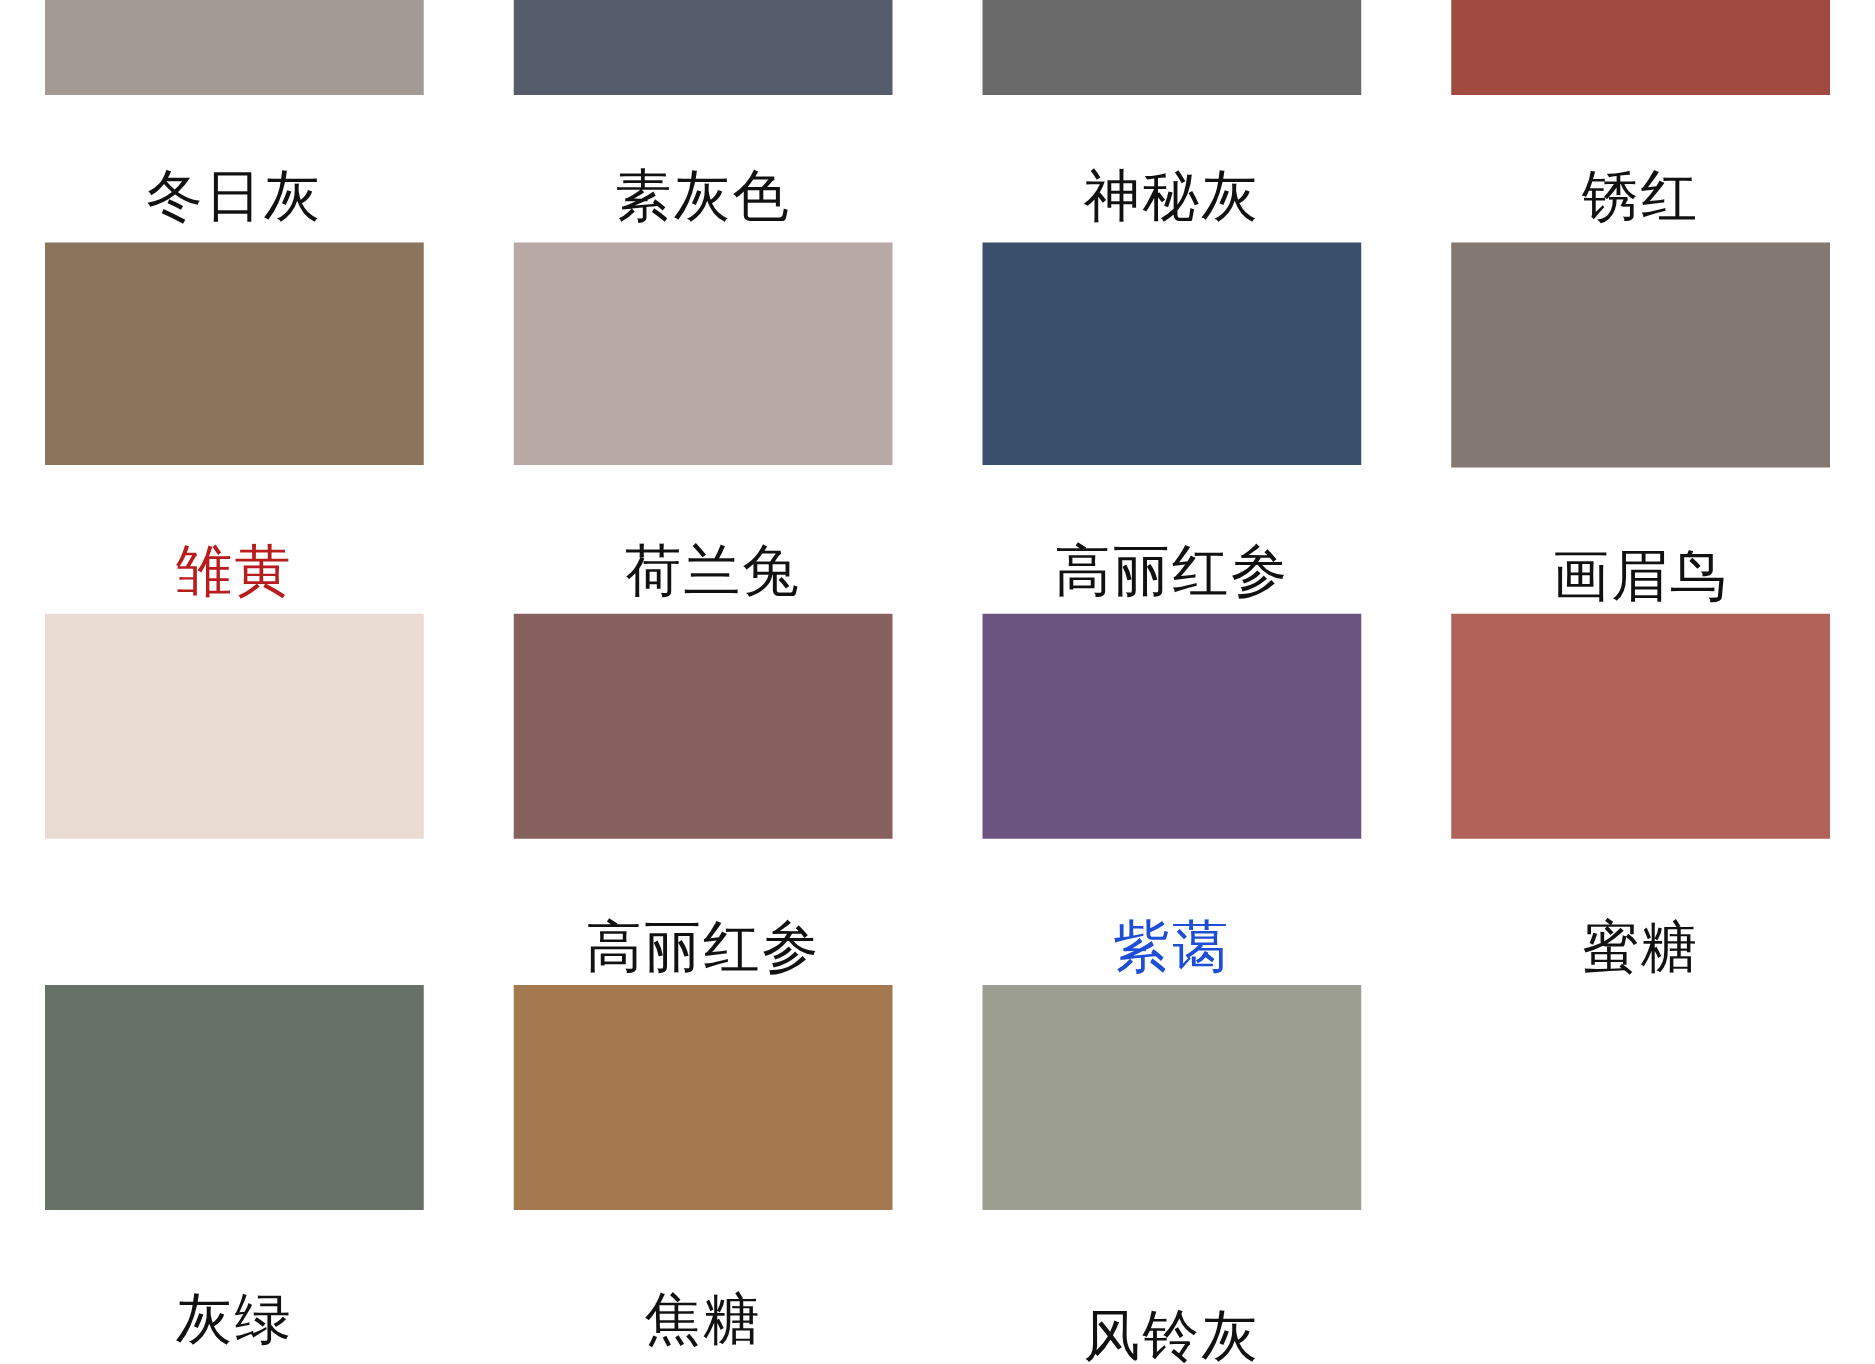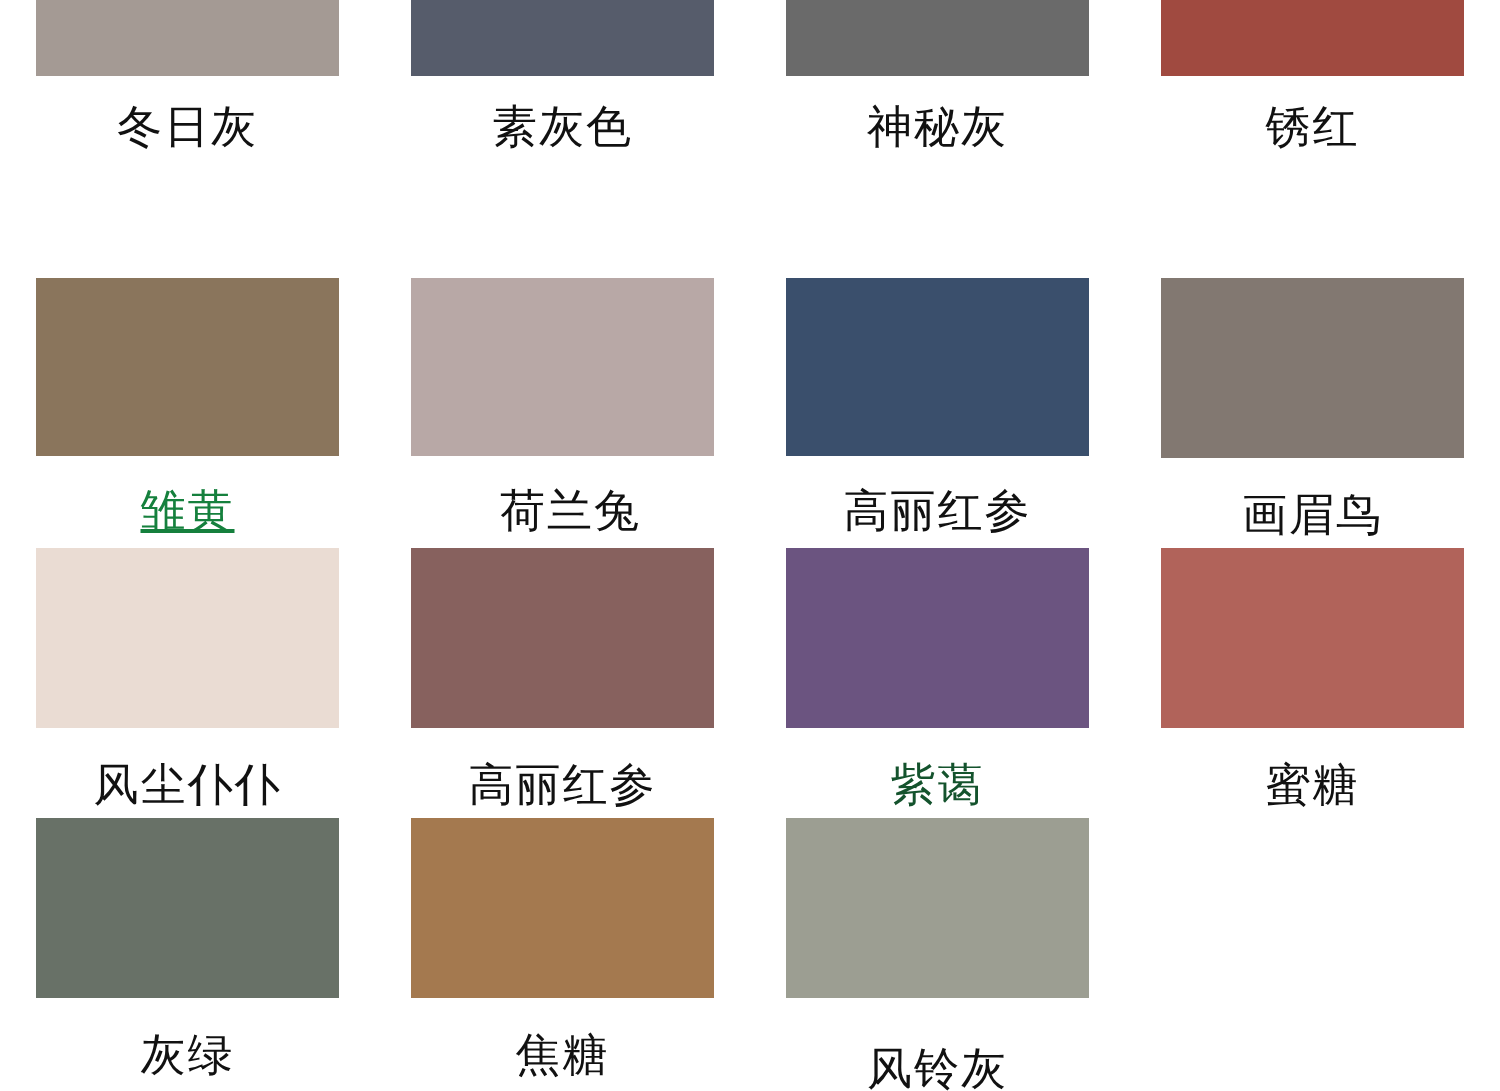--- a/index.html
+++ b/index.html
@@ -31,20 +31,21 @@
     padding: 0;
     box-sizing: border-box;
   }
   .swatch-cell {
     display: flex;
     flex-direction: column;
     align-items: center;
     justify-content: flex-start;
     box-sizing: border-box;
     position: relative;
+    gap: 30px;
   }
   .swatch-chip {
     width: 303px;
     height: 178px;
     box-sizing: border-box;
     flex: 0 0 auto;
   }
   .swatch-label {
     font-size: 45px;
     line-height: 1;
@@ -89,46 +90,45 @@
       <div class="swatch-chip" style="background-color: rgb(106, 106, 106);"></div>
       <div class="swatch-label" style="color: rgb(17, 17, 17);">神秘灰</div>
     </div>
     <div class="swatch-cell row-1">
       <div class="swatch-chip" style="background-color: rgb(160, 74, 64);"></div>
       <div class="swatch-label" style="color: rgb(17, 17, 17);">锈红</div>
     </div>
 
     <div class="swatch-cell row-2">
       <div class="swatch-chip" style="background-color: rgb(138, 117, 92);"></div>
-      <div class="swatch-label" style="color: #15803d; text-decoration: underline;">雏黄</div>
+      <div class="swatch-label" style="color: #b91c1c;">雏黄</div>
     </div>
     <div class="swatch-cell row-2">
       <div class="swatch-chip" style="background-color: rgb(184, 168, 166);"></div>
       <div class="swatch-label" style="color: rgb(17, 17, 17); margin-left: 16px;">荷兰兔</div>
     </div>
     <div class="swatch-cell row-2">
       <div class="swatch-chip" style="background-color: rgb(58, 79, 108);"></div>
       <div class="swatch-label" style="color: rgb(17, 17, 17);">高丽红参</div>
     </div>
 
     <div class="swatch-cell row-3">
       <div class="swatch-chip" style="background-color: rgb(130, 120, 113);"></div>
       <div class="swatch-label" style="color: rgb(17, 17, 17);">画眉鸟</div>
     </div>
     <div class="swatch-cell row-3">
       <div class="swatch-chip" style="background-color: rgb(234, 220, 211);"></div>
-      <div class="swatch-label" style="color: rgb(17, 17, 17);">风尘仆仆</div>
     </div>
     <div class="swatch-cell row-3">
       <div class="swatch-chip" style="background-color: rgb(135, 97, 94);"></div>
       <div class="swatch-label" style="color: rgb(17, 17, 17); text-align: center;">高丽红参</div>
     </div>
     <div class="swatch-cell row-3">
       <div class="swatch-chip" style="background-color: rgb(107, 84, 128);"></div>
-      <div class="swatch-label" style="color: #14532d;">紫蔼</div>
+      <div class="swatch-label" style="color: #1d4ed8;">紫蔼</div>
     </div>
 
     <div class="swatch-cell row-4">
       <div class="swatch-chip" style="background-color: rgb(177, 99, 90);"></div>
       <div class="swatch-label" style="color: rgb(17, 17, 17);">蜜糖</div>
     </div>
     <div class="swatch-cell row-4">
       <div class="swatch-chip" style="background-color: rgb(104, 113, 103);"></div>
       <div class="swatch-label" style="color: rgb(17, 17, 17);">灰绿</div>
     </div>

